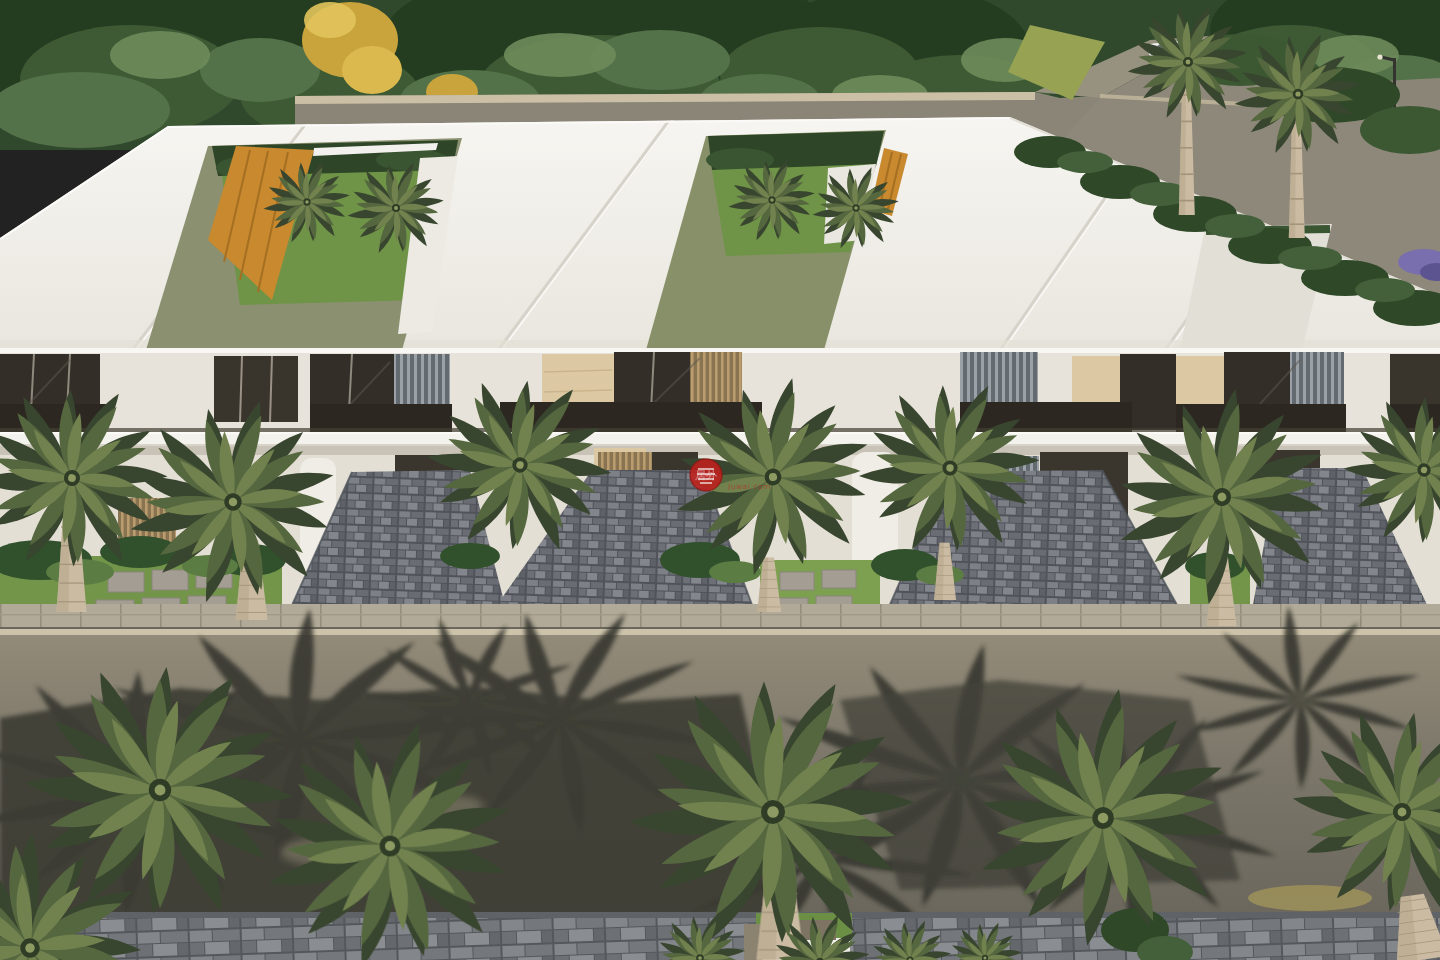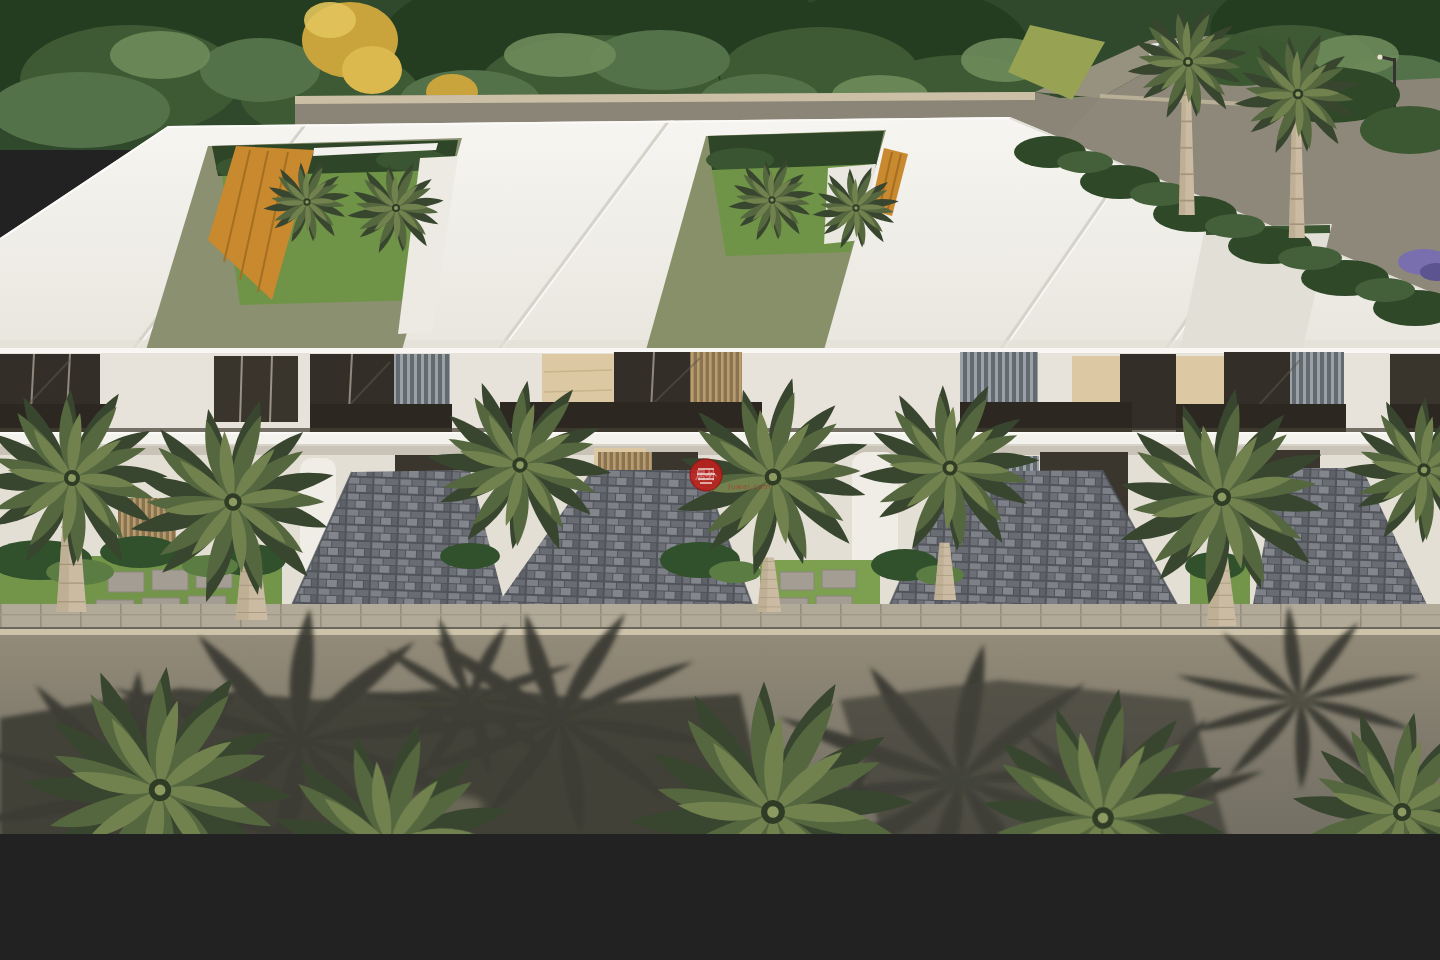--- a/index.html
+++ b/index.html
@@ -1,16 +1,16 @@
 <!DOCTYPE html>
 <html><head>
 <meta charset="utf-8">
 <style>
   html,body{margin:0;padding:0;background:#222;}
-  .stage{position:relative;width:1440px;height:834px;overflow:hidden;
+  .stage{position:relative;width:1440px;height:960px;overflow:hidden;
          font-family:"DejaVu Sans",sans-serif;text-align:center;}
   svg{display:block}
   .wm-side{font-family:"DejaVu Sans",sans-serif;font-size:7.5px;letter-spacing:.5px;}
   .wm-seal{font-family:"DejaVu Sans",sans-serif;font-size:11px;font-weight:bold;}
 </style>
 </head>
 <body>
 
 <div class="stage">
 <svg width="1440" height="960" viewBox="0 0 1440 960" xmlns="http://www.w3.org/2000/svg">

